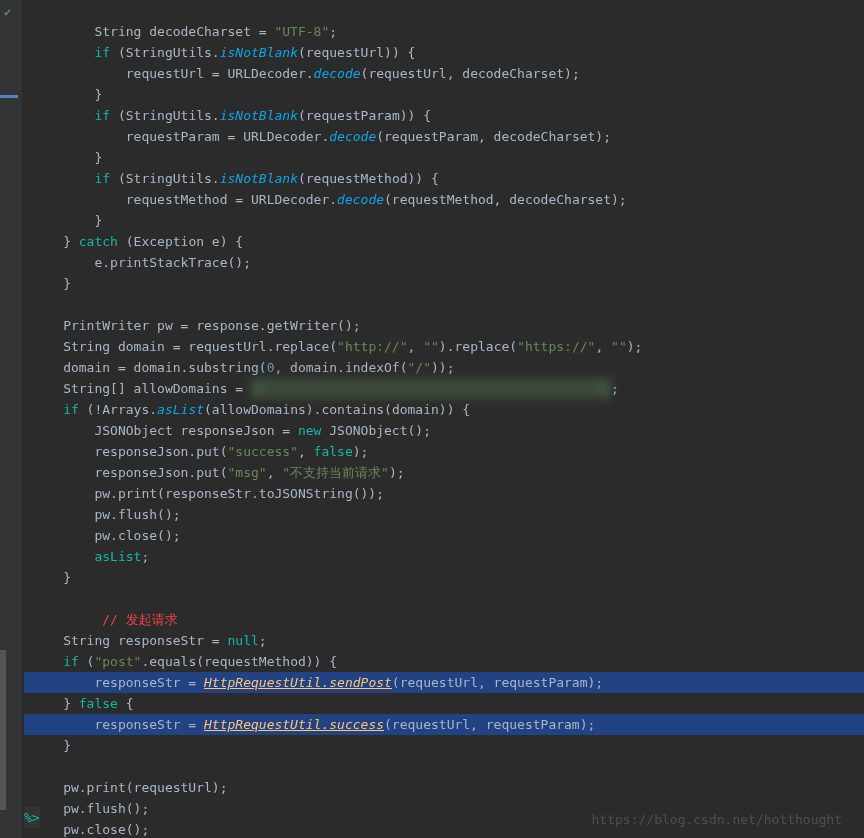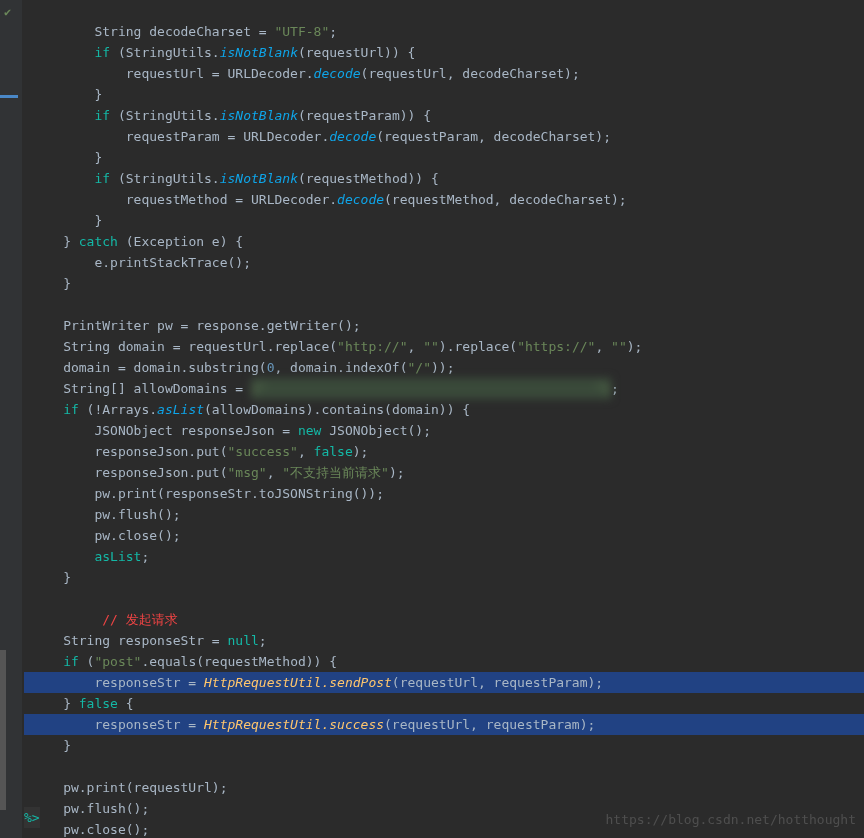--- a/index.html
+++ b/index.html
@@ -46,38 +46,38 @@
     }
     .code {
       padding-left: 2px;
       white-space: pre;
       flex: 1;
       position: relative;
     }
     .kw { color: #14b8a6; }
     .str { color: #6a8759; }
     .num { color: #6897bb; }
-    .method { color: #ffc66d; font-style: italic; }
+    .method { color: #ffc66d; font-style: italic; text-decoration: underline; }
     .static-method { color: #0ea5e9; font-style: italic; }
     .comment { color: #ef4444; }
     .highlight-line {
       background: #214283;
       display: inline-block;
       width: 100%;
     }
     .blur {
       filter: blur(4px);
       background: #3a4a3a;
       color: #6a8759;
       display: inline-block;
     }
     .watermark {
       position: absolute;
       bottom: 8px;
-      right: 8px;
+      right: 22px;
       color: #666;
       font-size: 13px;
       opacity: 0.6;
     }
     .jsp-tag {
       position: absolute;
       bottom: 10px;
       left: 2px;
       color: #cc7832;
       background: #333;

